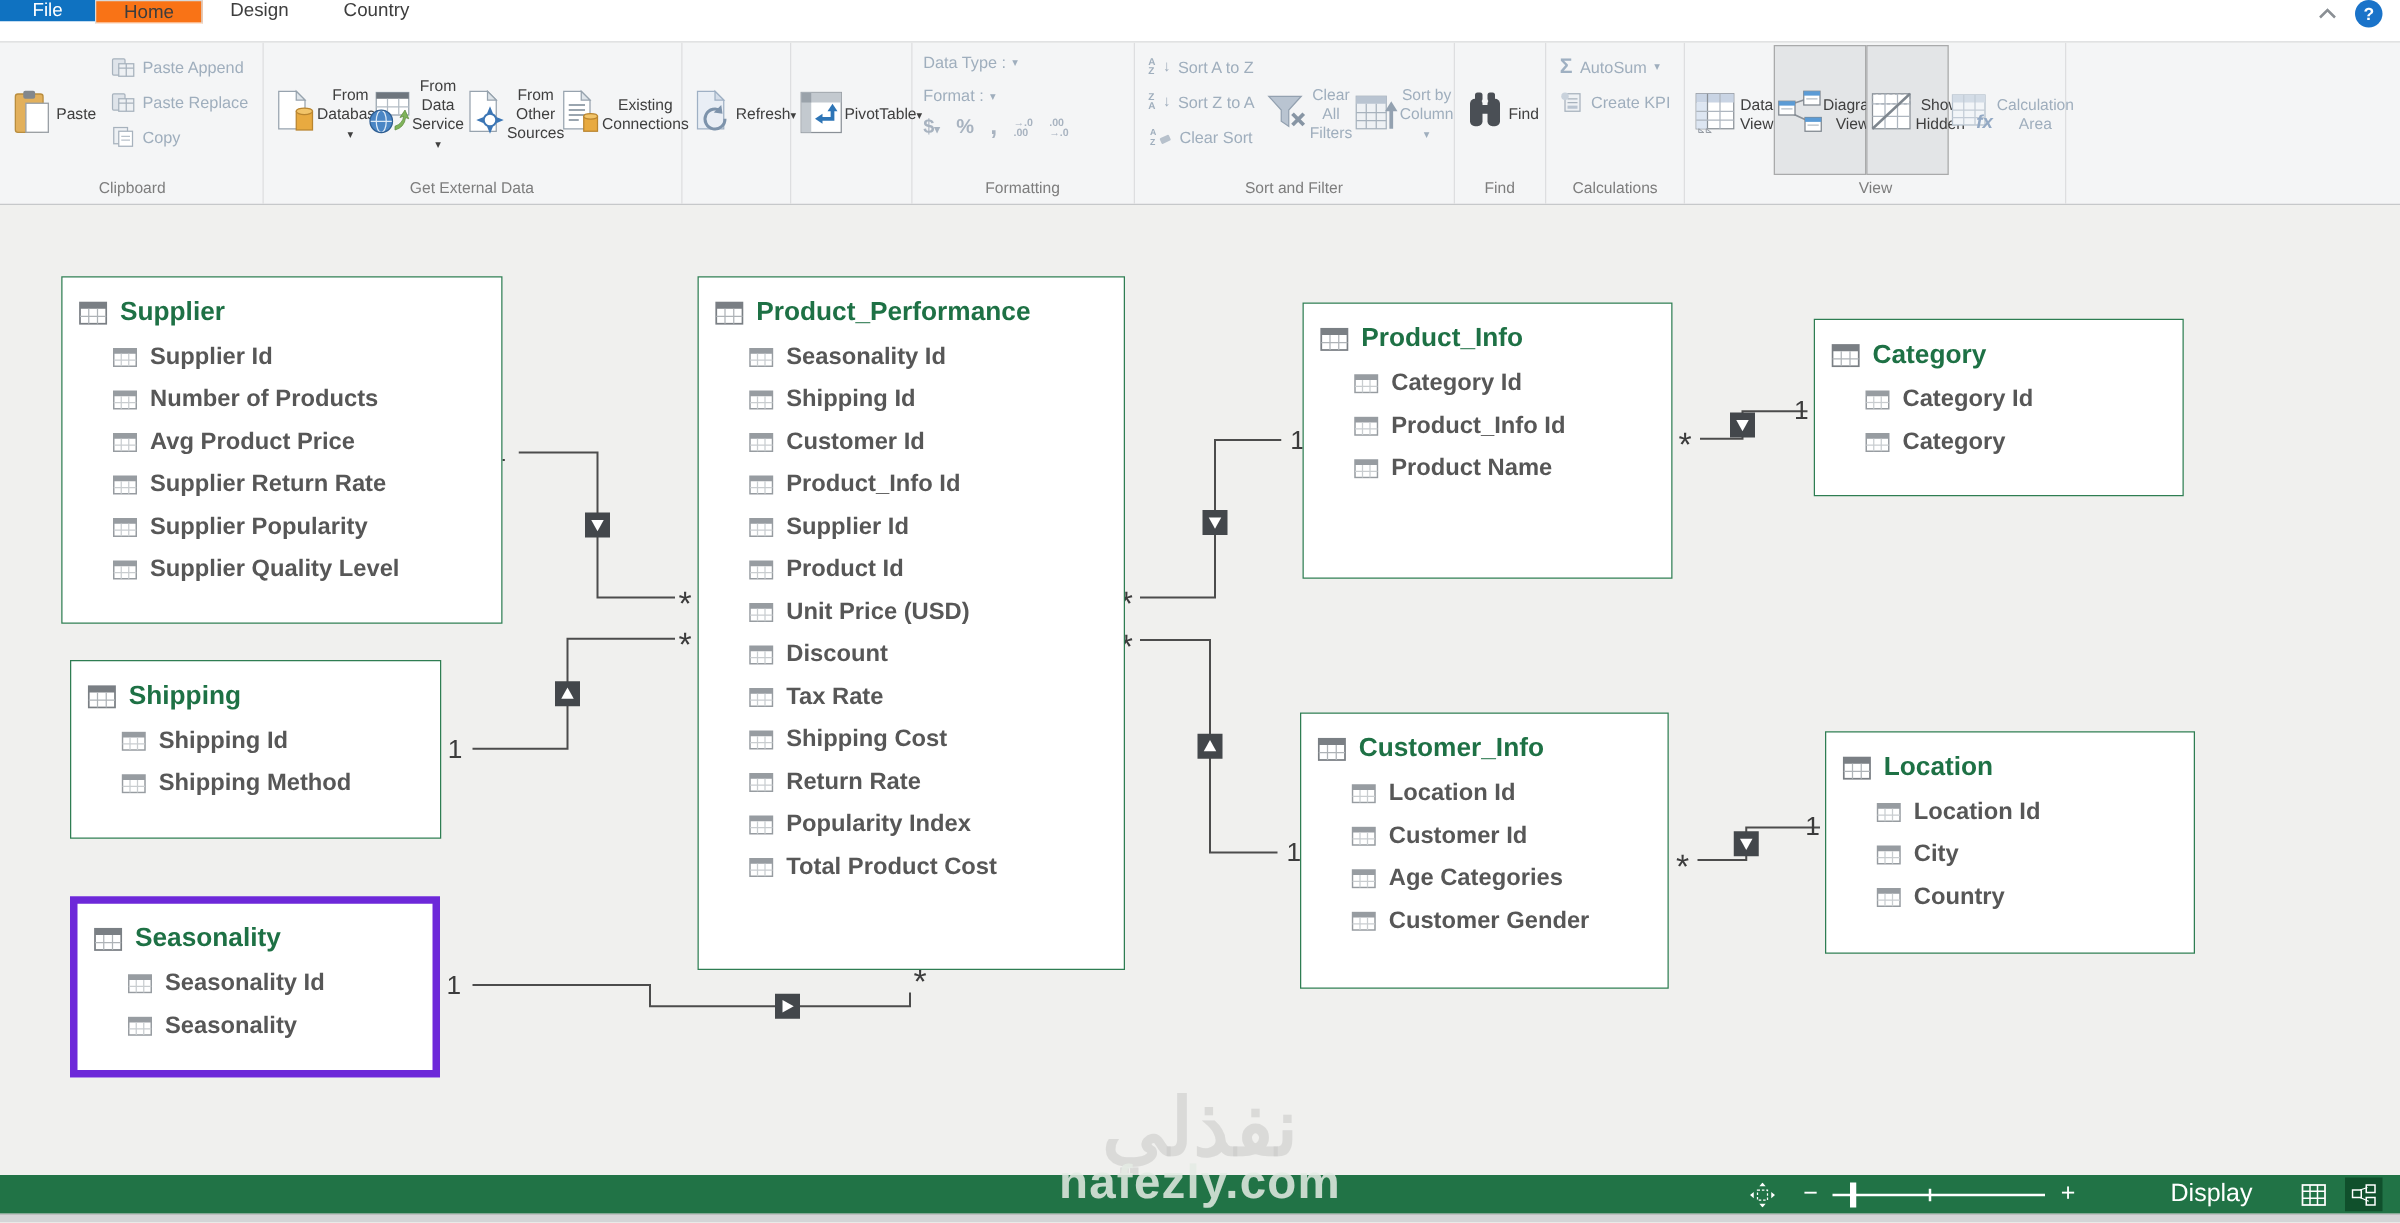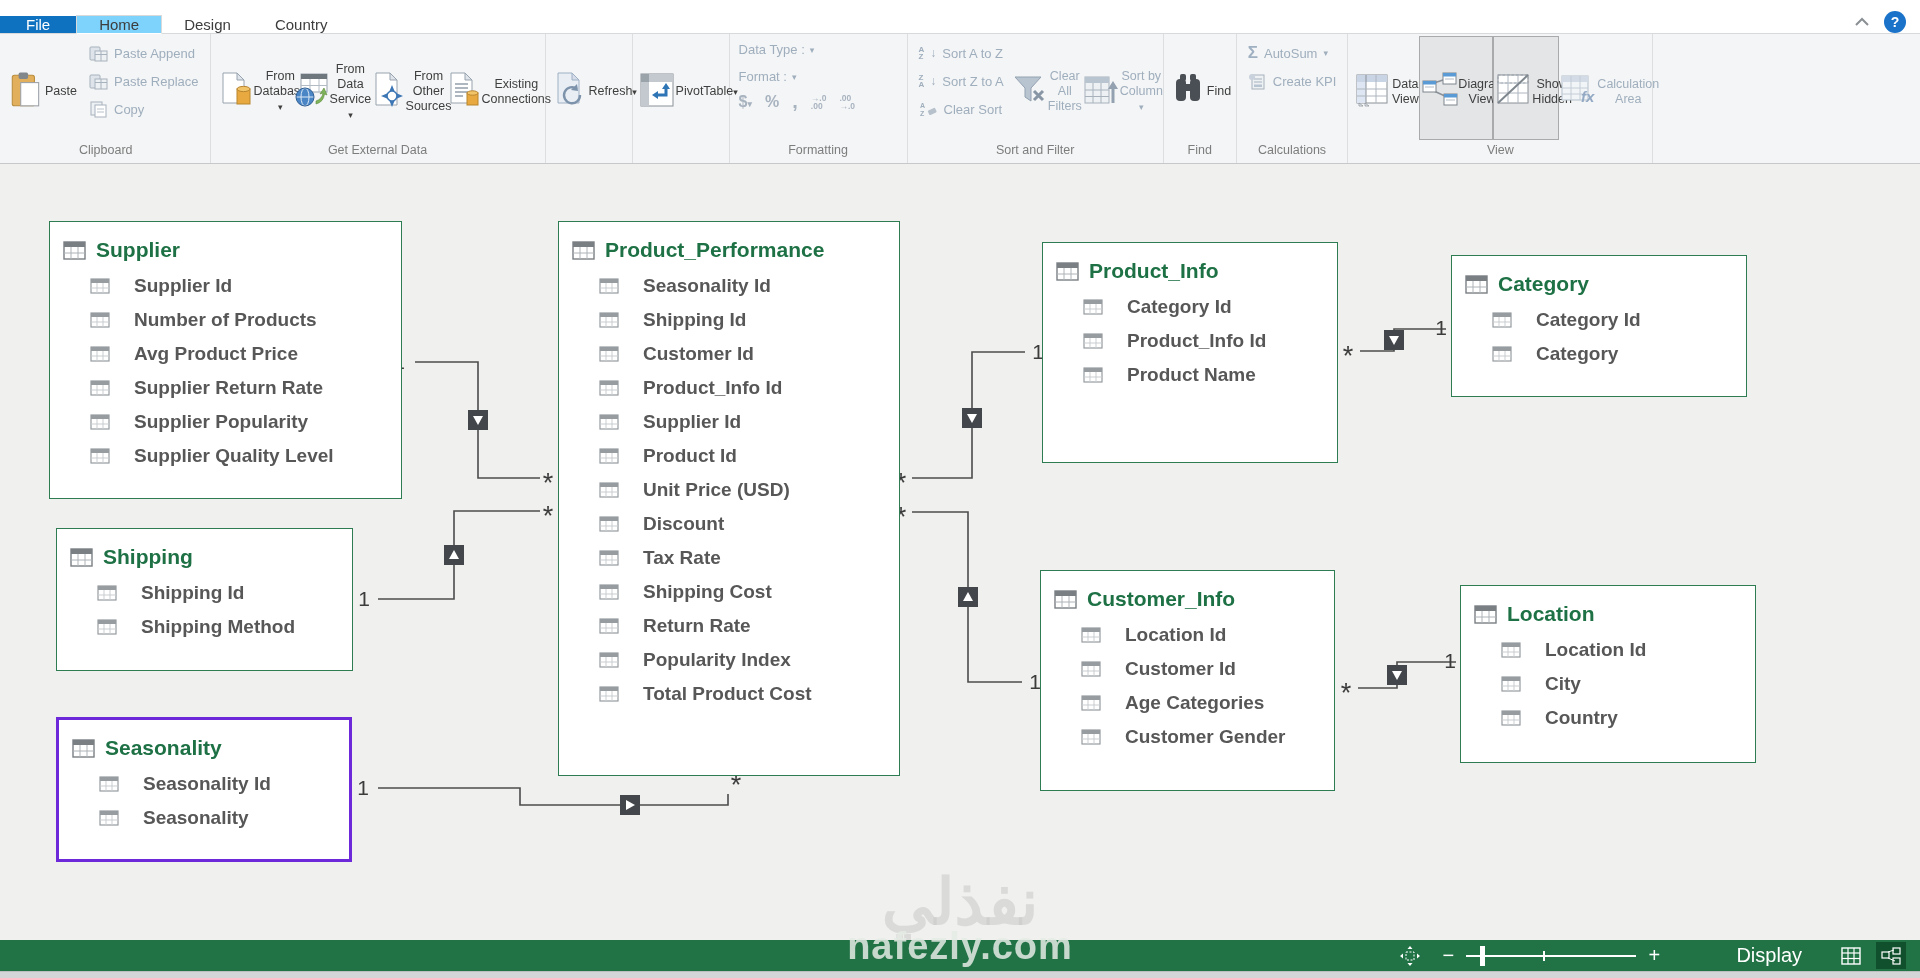--- a/index.html
+++ b/index.html
@@ -1,24 +1,24 @@
 <!DOCTYPE html>
 <html><head>
 <meta charset="utf-8">
 <style>
   * { box-sizing: border-box; margin: 0; padding: 0; }
   html,body { width: 1920px; height: 978px; overflow: hidden; }
   body { font-family: "Liberation Sans", sans-serif; background: #f0f0ee; position: relative; }
 
   
-  .tabbar { height: 34px; background: #fff; display: flex; align-items: flex-end;
+  .tabbar { height: 34px; background: #fff; display: flex; align-items: flex-start;
             border-bottom: 1px solid #d8d9da; position: relative; }
   .tab { padding: 0 22px; font-size: 15px; color: #3d3d3d; display: flex; align-items: center; cursor: default; }
   .tab.file { background: #0f72c1; color: #fff; padding: 0 26px; }
-  .tab.active { background: #7dd3fc; border: 1px solid #d8d9da; border-bottom: 1px solid #fff; margin-bottom: -1px; }
+  .tab.active { background: #f97316; border: 1px solid #d8d9da; border-bottom: 1px solid #fff; margin-bottom: -1px; }
   .tabbar-right { margin-left: auto; display: flex; align-items: center; gap: 14px; padding-right: 14px; }
   .chev { width: 16px; height: 10px; }
   .helpdot { width: 22px; height: 22px; border-radius: 50%; background: #1a73c9; color: #fff;
              font-size: 14px; font-weight: bold; display: flex; align-items: center; justify-content: center; }
 
   
   .ribbon { height: 130px; background: #f4f5f6; border-bottom: 1px solid #c6c8ca; display: flex; padding: 0 0 0 2px; }
   .rgroup { display: flex; flex-direction: column; border-right: 1px solid #dddee0; padding: 2px 5px 0; }
   .rg-content { flex: 1; display: flex; align-items: flex-start; }
   .rg-label { height: 21px; text-align: center; font-size: 12.5px; color: #7d7d7d; line-height: 17px; }
@@ -38,24 +38,24 @@
   .azstack { font-size: 8px; line-height: 7px; font-weight: bold; color: #9faebd; }
   .azarrow { color: #9faebd; font-size: 12px; }
 
   
   .canvas { position: absolute; left: 0; top: 165px; width: 1920px; height: 775px; background: #f0f0ee; overflow: hidden; }
   #rel-svg { position: absolute; inset: 0; }
   .rel-line { fill: none; stroke: #4c4c4c; stroke-width: 1.6; }
   .rel-label-one { font-size: 21px; fill: #3c3c3c; font-family: "Liberation Sans", sans-serif; }
   .rel-label-many { font-size: 27px; fill: #3c3c3c; font-family: "Liberation Sans", sans-serif; }
   .dtable { position: absolute; background: #fff; border: 1.5px solid #2e7d52; padding-top: 9px; }
-  .dtable.selected { border: 3px solid #6d28d9; }
+  .dtable.selected { border: 6px solid #6d28d9; }
   .dt-title { height: 38px; padding-left: 13px; display: flex; align-items: center; gap: 10px;
               color: #1e7145; font-size: 21px; font-weight: bold; }
-  .dt-field { height: 34px; padding-left: 40px; display: flex; align-items: center; gap: 24px;
+  .dt-field { height: 34px; padding-left: 40px; display: flex; align-items: center; gap: 10px;
               color: #575757; font-size: 19px; font-weight: 600; }
 
   
   .wm-ar { position: absolute; left: 0; right: 0; top: 700px; text-align: center; font-size: 64px;
            font-weight: bold; color: rgba(200,200,198,0.55); pointer-events: none; }
   .wm-domain { position: absolute; left: 0; right: 0; top: 925px; text-align: center; font-size: 38px;
                font-weight: bold; color: rgba(228,235,228,0.85); z-index: 20; pointer-events: none; letter-spacing: 1px; }
 
   
   .statusbar { position: absolute; left: 0; top: 940px; width: 1920px; height: 31px; background: #217346;

